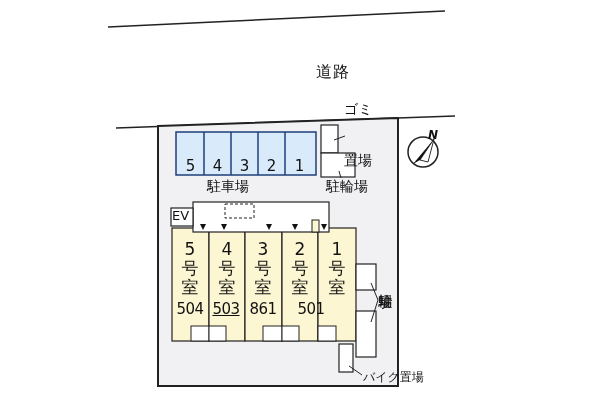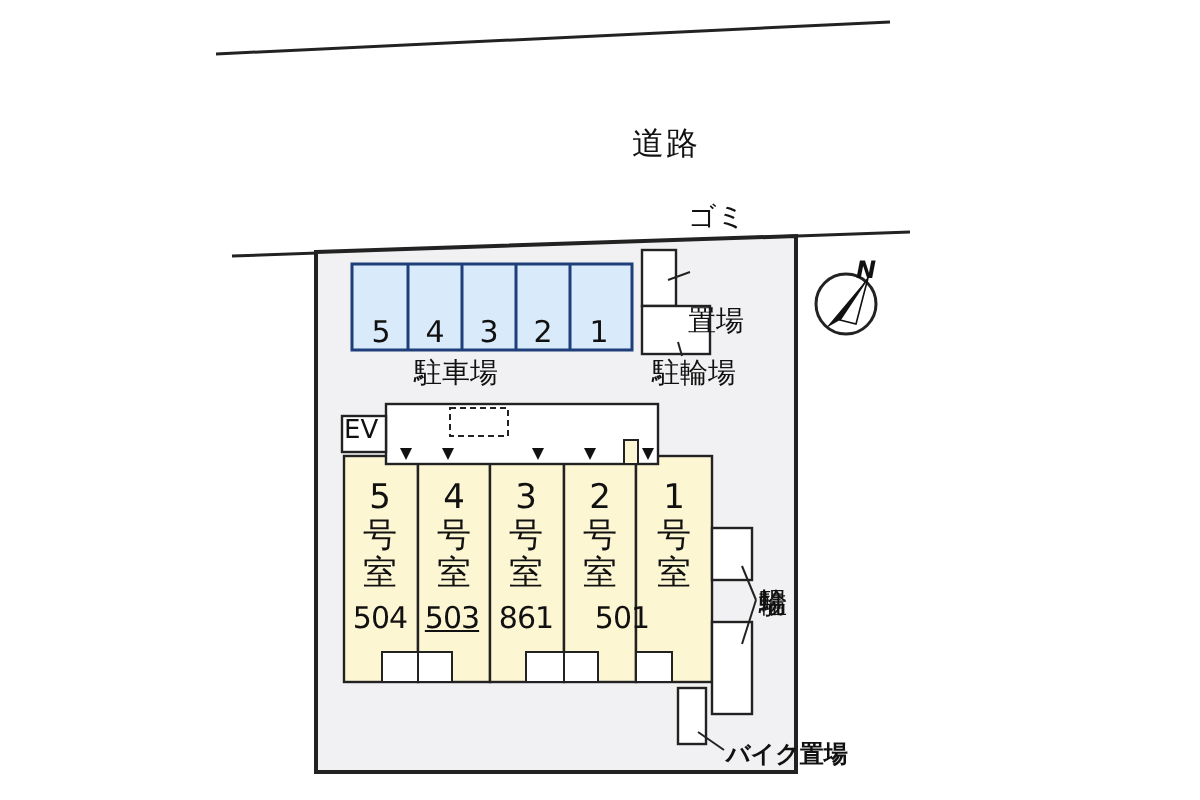--- a/index.html
+++ b/index.html
@@ -125,13 +125,13 @@
   <div>室</div>
 </div>
 
 <div class="abs room-no" style="left:173px;top:300px;">504</div>
 <div class="abs room-no" style="left:209px;top:300px;text-decoration:underline;">503</div>
 <div class="abs room-no" style="left:246px;top:300px;">861</div>
 <div class="abs room-no" style="left:294px;top:300px;">501</div>
 
 <div class="abs vert" style="left:378px;top:283px;">駐輪場</div>
 
-<div class="abs small" style="left:363px;top:369px;font-weight:bold;">バイク置場</div>
+<div class="abs small" style="left:363px;top:369px;font-weight:normal;">バイク置場</div>
 
 </body></html>

